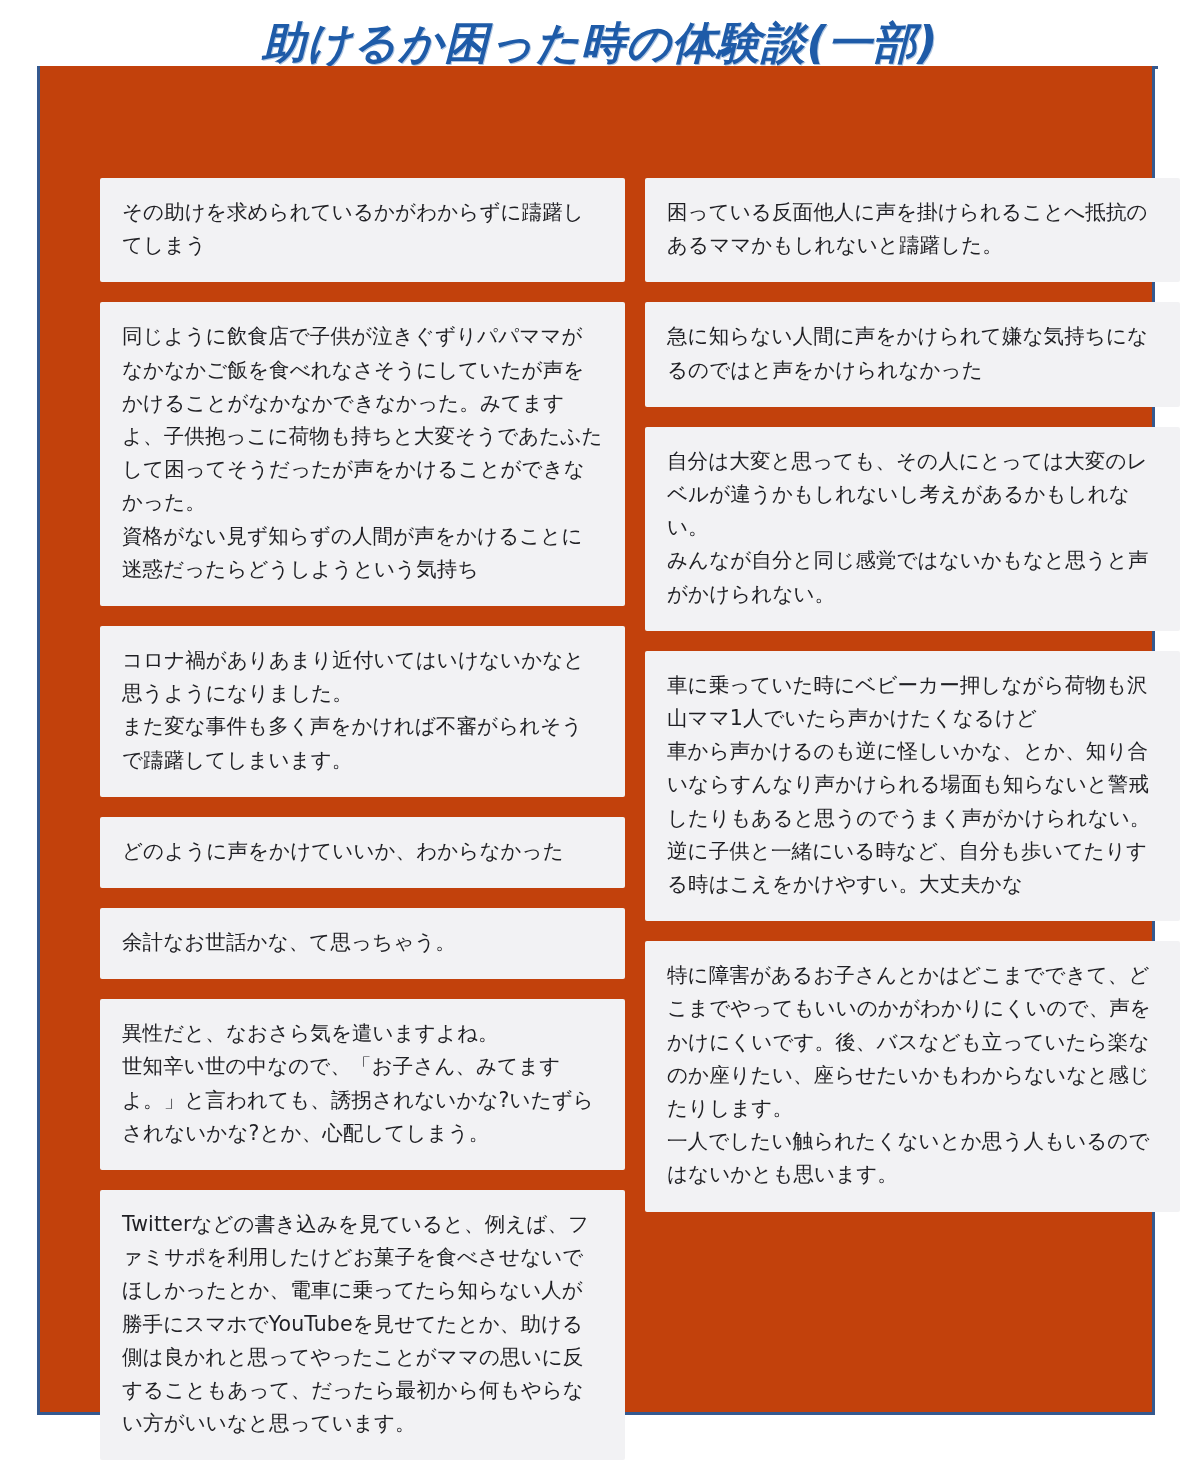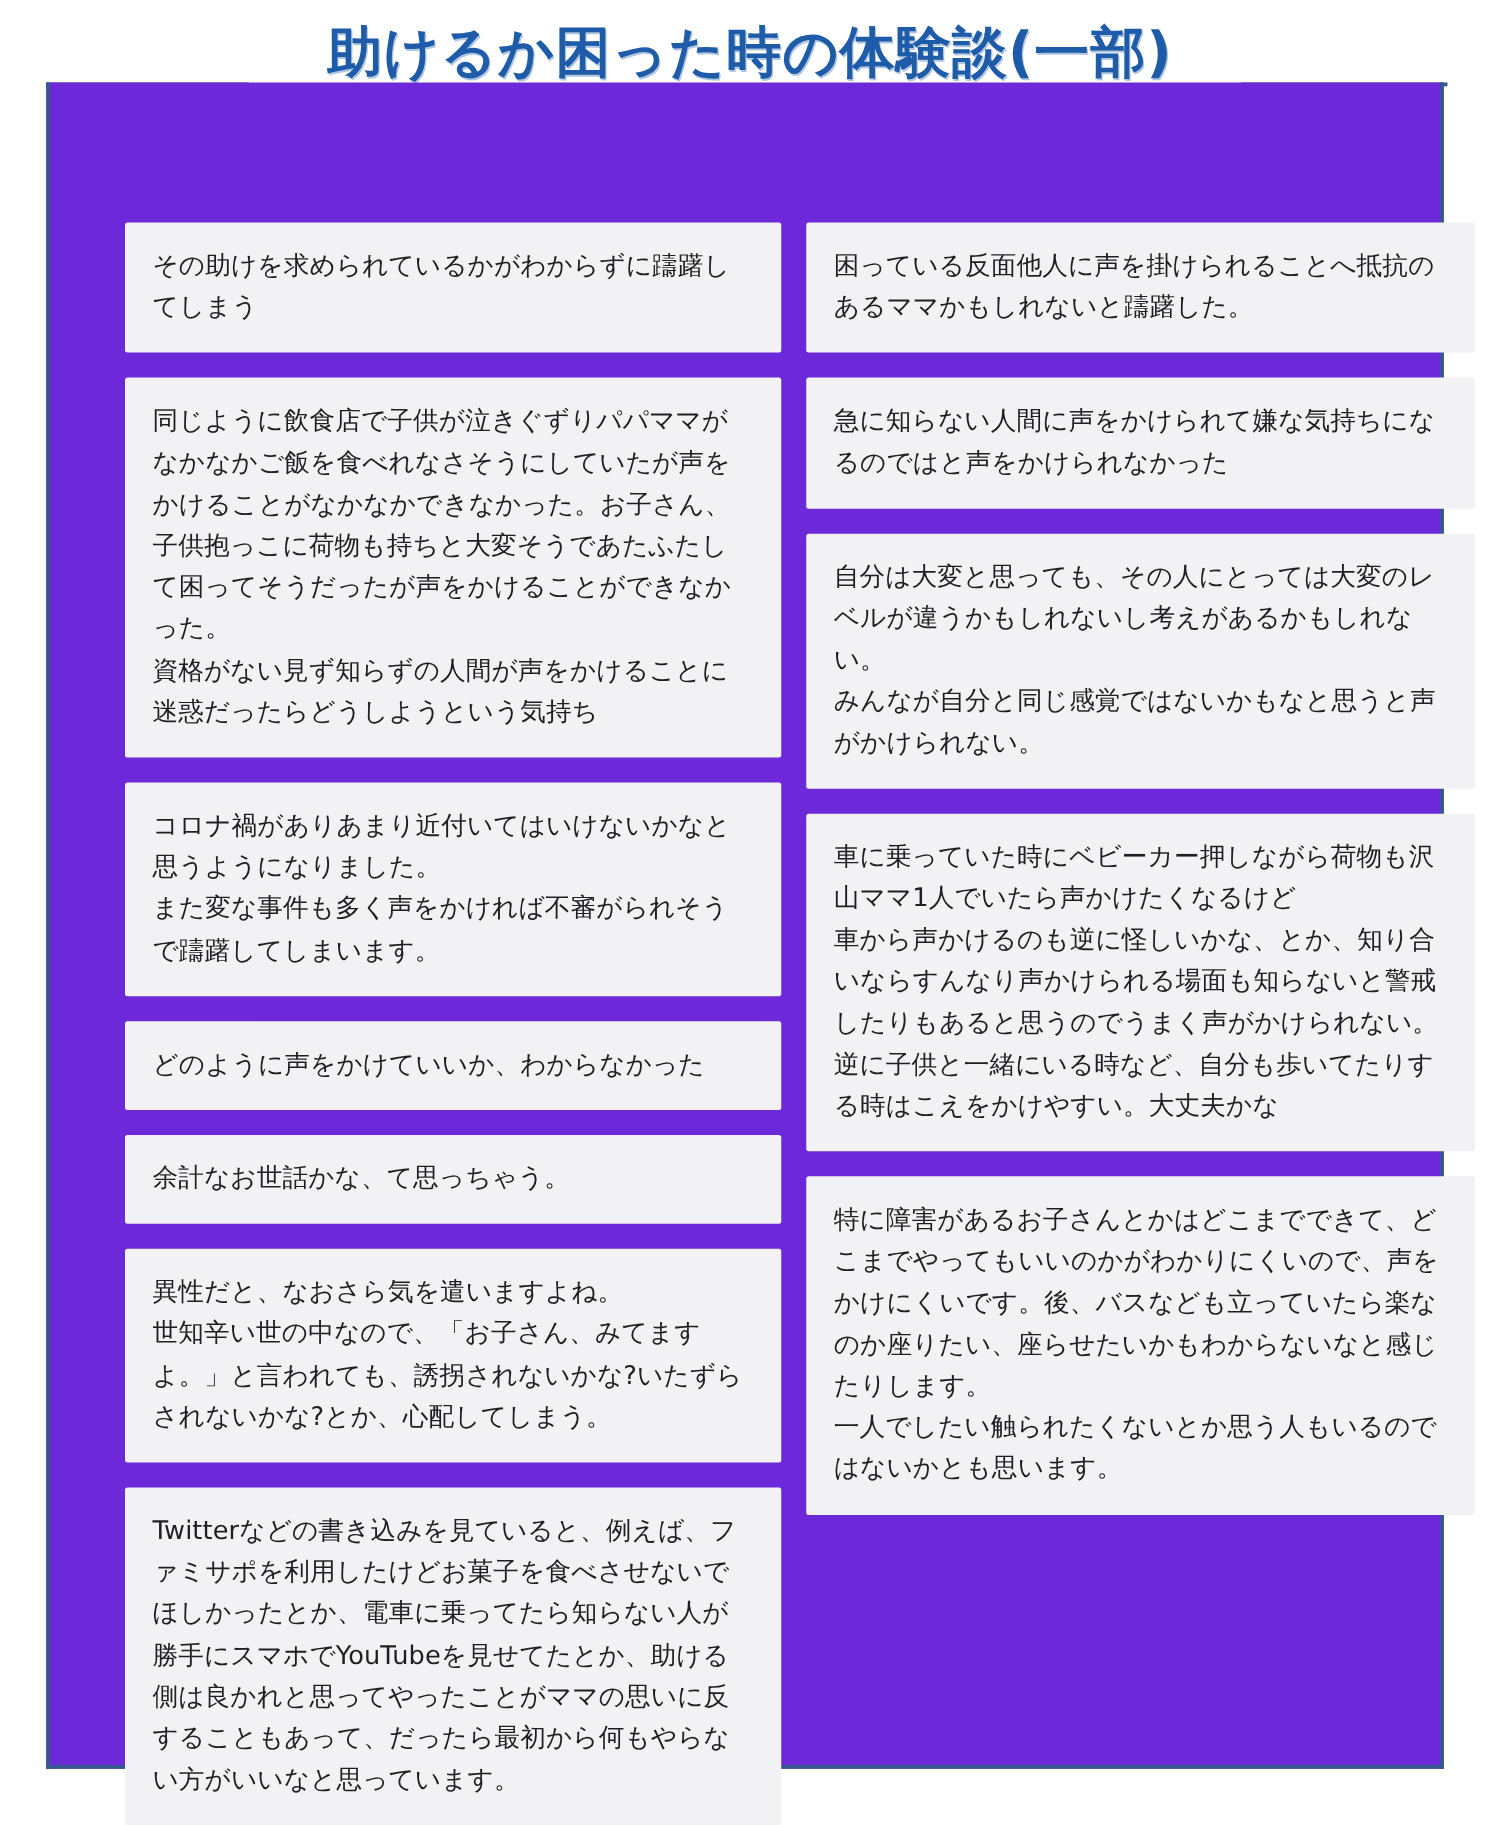--- a/index.html
+++ b/index.html
@@ -20,21 +20,21 @@
   
   .panel {
     position: absolute;
     left: 37px;
     top: 66px;
     width: 1118px;
     height: 1349px;
     box-sizing: border-box;
     border: 3px solid #35598f;
     border-top: none;
-    background: #6d28d9;
+    background: #c2410c;
   }
 
   
   .top-rule {
     position: absolute;
     top: 66px;
     height: 3px;
     background: #35598f;
   }
   .top-rule.left  { left: 37px;  width: 162px; }
@@ -48,20 +48,21 @@
     width: 1200px;
     text-align: center;
     font-family: "DejaVu Sans", "Liberation Sans", sans-serif;
     font-size: 44px;
     line-height: 1.05;
     font-weight: 700;
     letter-spacing: 0.02em;
     color: #1e5ba8;
     white-space: nowrap;
     text-shadow: 1px 1px 0 rgba(30,91,168,0.35);
+    font-style: italic;
   }
 
   
   .columns {
     position: absolute;
     left: 60px;
     top: 112px;
     width: 1080px;
     display: flex;
     gap: 20px;
@@ -104,21 +105,21 @@
 <div class="title">助けるか困った時の体験談(一部)</div>
 
 <div class="panel">
   <div class="columns">
 
     <div class="column left">
       <div class="card">
           <p>その助けを求められているかがわからずに躊躇してしまう</p>
         </div>
       <div class="card">
-          <p>同じように飲食店で子供が泣きぐずりパパママがなかなかご飯を食べれなさそうにしていたが声をかけることがなかなかできなかった。お子さん、子供抱っこに荷物も持ちと大変そうであたふたして困ってそうだったが声をかけることができなかった。
+          <p>同じように飲食店で子供が泣きぐずりパパママがなかなかご飯を食べれなさそうにしていたが声をかけることがなかなかできなかった。みてますよ、子供抱っこに荷物も持ちと大変そうであたふたして困ってそうだったが声をかけることができなかった。
 資格がない見ず知らずの人間が声をかけることに迷惑だったらどうしようという気持ち</p>
         </div>
       <div class="card">
           <p>コロナ禍がありあまり近付いてはいけないかなと思うようになりました。
 また変な事件も多く声をかければ不審がられそうで躊躇してしまいます。</p>
         </div>
       <div class="card">
           <p>どのように声をかけていいか、わからなかった</p>
         </div>
       <div class="card">

